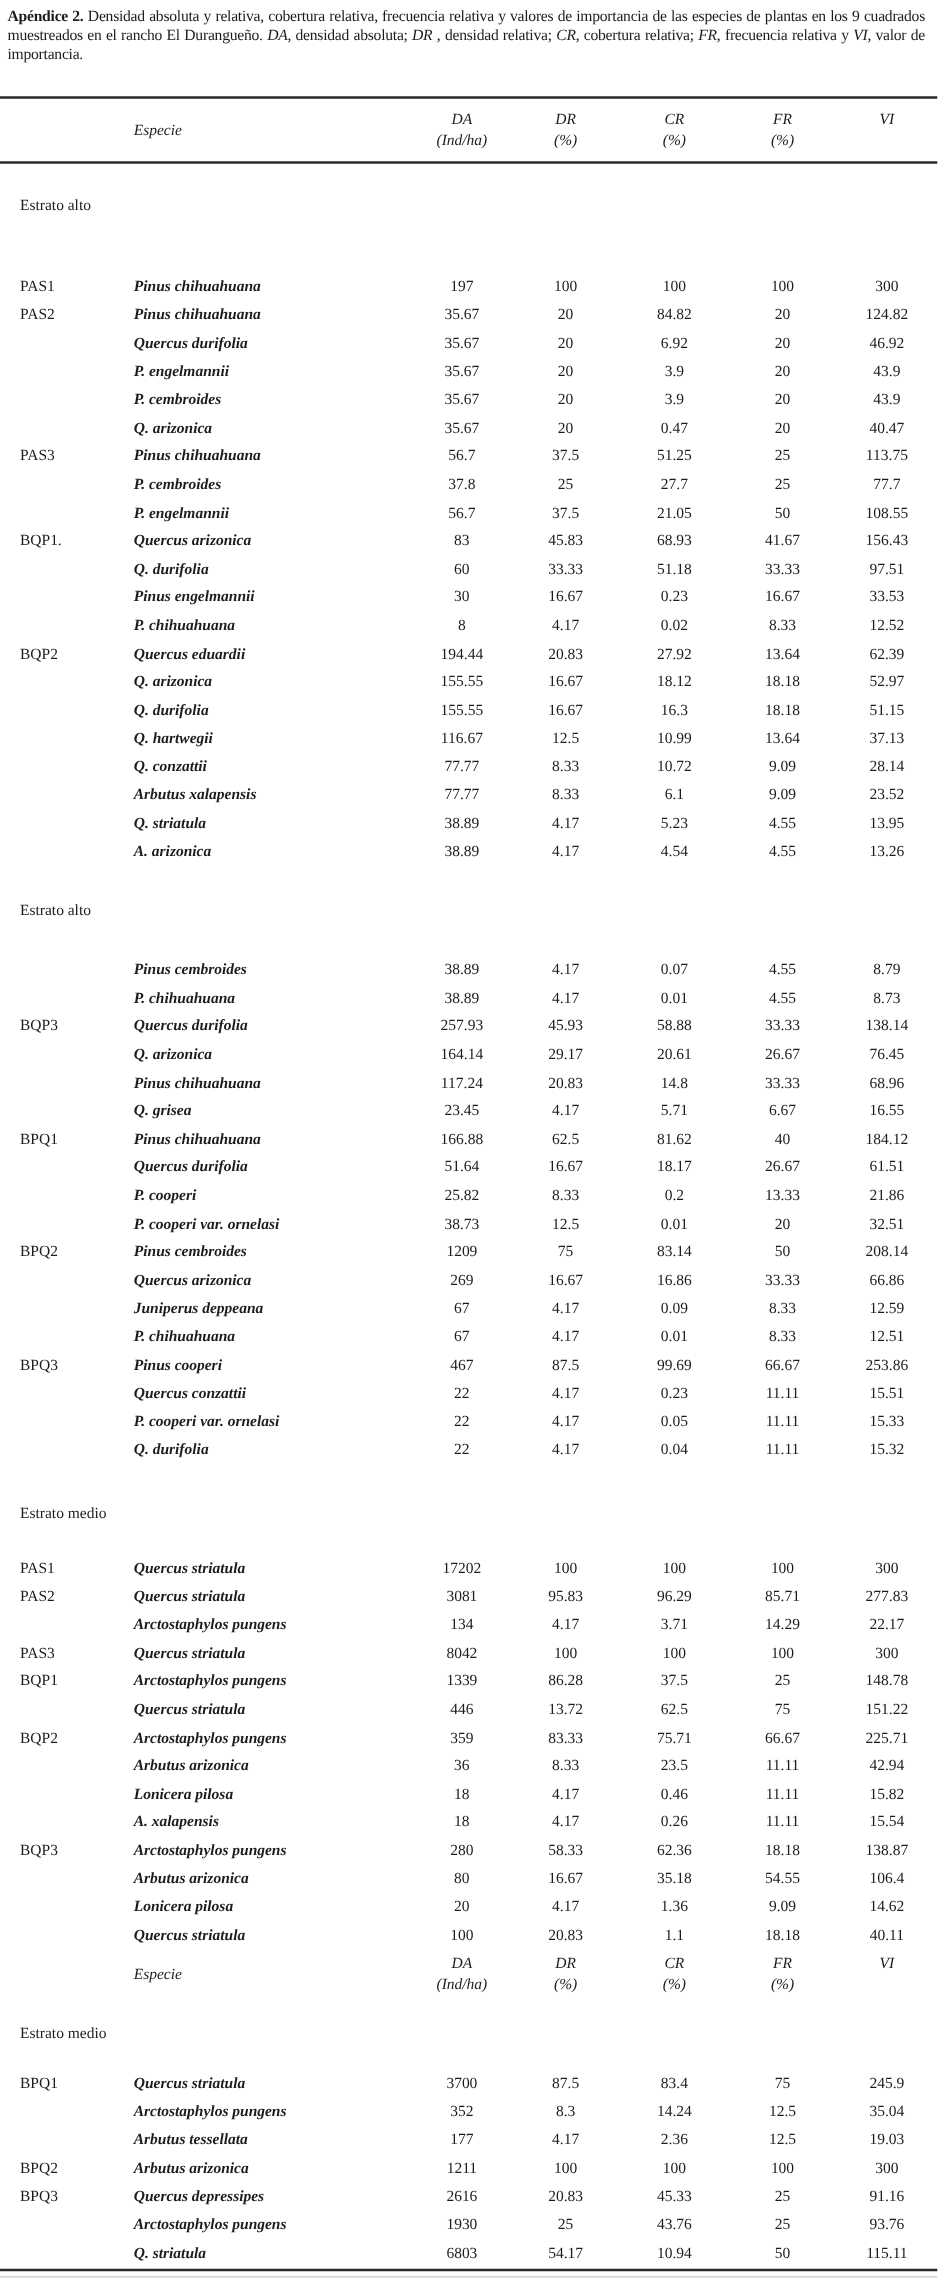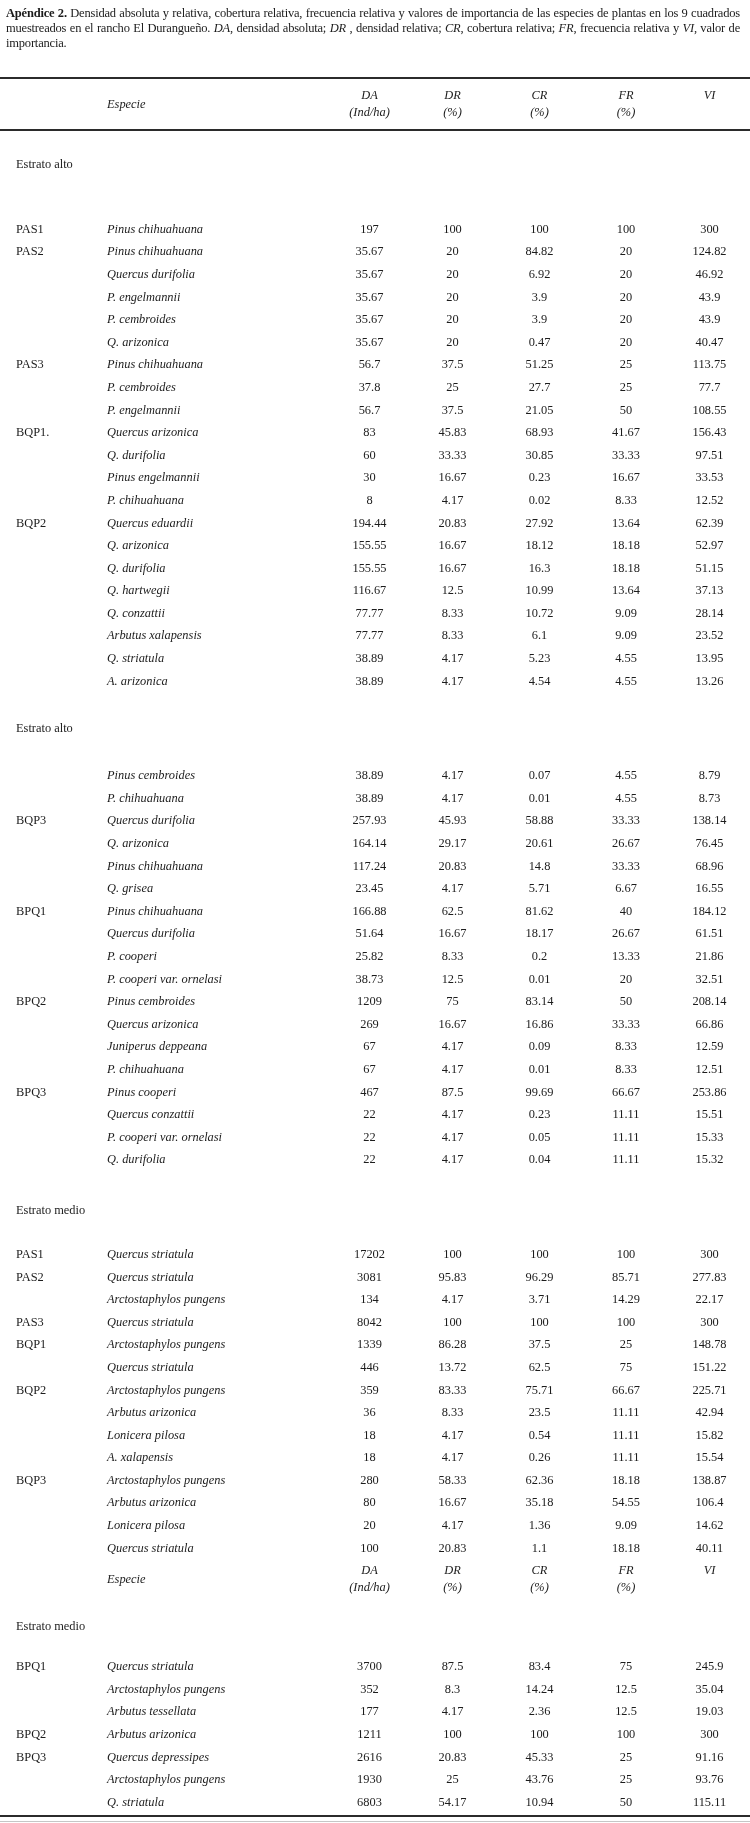--- a/index.html
+++ b/index.html
@@ -16,21 +16,21 @@
          font-style:italic;font-size:12.4px;}
   .c{box-sizing:border-box;}
   .g{width:107px;padding-left:16px;}
   .s{width:223px;}
   .n1{width:79px;} .n2{width:87px;} .n3{width:87px;} .n4{width:86px;} .n5{width:81px;}
   .num{text-align:center;}
   .nh{display:flex;flex-direction:column;justify-content:center;}
   .nh div{height:17px;line-height:17px;}
   .tbody{display:flex;flex-direction:column;font-size:12.4px;}
   .row{display:flex;align-items:center;height:22.6px;flex:none;}
-  .sp{font-style:italic;}
+  .sp{font-style:italic;font-weight:bold;}
   .sec{height:22px;line-height:22px;padding-left:16px;flex:none;}
   .sec1{margin:22px 0 43px 0;}
   .sec2{margin:25px 0 25px 0;}
   .sec3{margin:28px 0 22px 0;}
   .sec4{margin:16px 0 18px 0;}
   .colheads{display:flex;align-items:center;height:40px;flex:none;
             font-style:italic;}
   .colheads .esp{line-height:40px;}
   .brule{border-top:2.5px solid #2b2b2b;margin-top:1px;}
   .bshadow{height:4px;border-bottom:1px solid #c6c6c6;}
@@ -159,21 +159,21 @@
           <div class="c num n2">45.83</div>
           <div class="c num n3">68.93</div>
           <div class="c num n4">41.67</div>
           <div class="c num n5">156.43</div>
         </div>
         <div class="row">
           <div class="c g"></div>
           <div class="c s sp">Q. durifolia</div>
           <div class="c num n1">60</div>
           <div class="c num n2">33.33</div>
-          <div class="c num n3">30.85</div>
+          <div class="c num n3">51.18</div>
           <div class="c num n4">33.33</div>
           <div class="c num n5">97.51</div>
         </div>
         <div class="row">
           <div class="c g"></div>
           <div class="c s sp">Pinus engelmannii</div>
           <div class="c num n1">30</div>
           <div class="c num n2">16.67</div>
           <div class="c num n3">0.23</div>
           <div class="c num n4">16.67</div>
@@ -494,21 +494,21 @@
           <div class="c num n2">8.33</div>
           <div class="c num n3">23.5</div>
           <div class="c num n4">11.11</div>
           <div class="c num n5">42.94</div>
         </div>
         <div class="row">
           <div class="c g"></div>
           <div class="c s sp">Lonicera pilosa</div>
           <div class="c num n1">18</div>
           <div class="c num n2">4.17</div>
-          <div class="c num n3">0.54</div>
+          <div class="c num n3">0.46</div>
           <div class="c num n4">11.11</div>
           <div class="c num n5">15.82</div>
         </div>
         <div class="row">
           <div class="c g"></div>
           <div class="c s sp">A. xalapensis</div>
           <div class="c num n1">18</div>
           <div class="c num n2">4.17</div>
           <div class="c num n3">0.26</div>
           <div class="c num n4">11.11</div>

